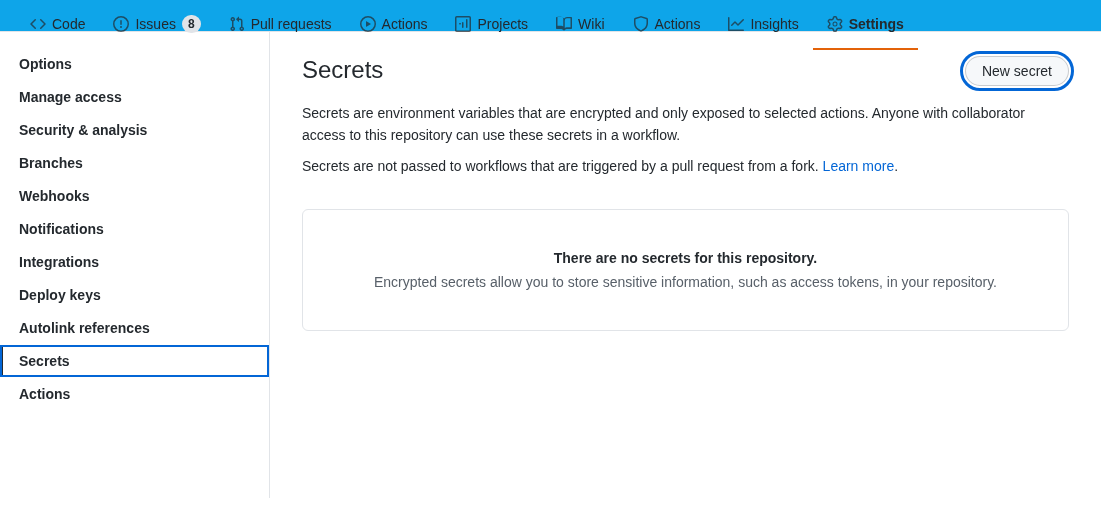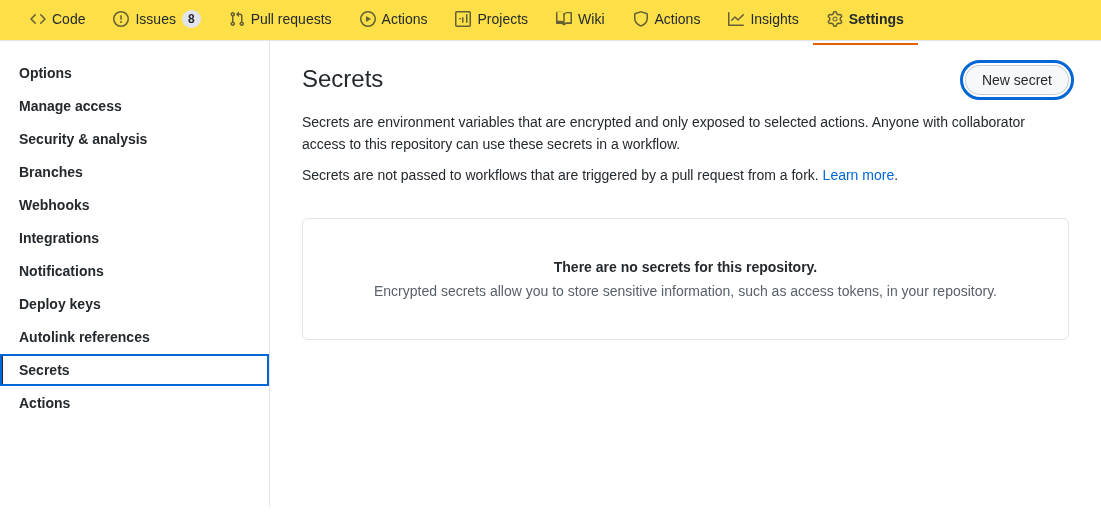--- a/index.html
+++ b/index.html
@@ -6,25 +6,24 @@
     body {
       font-family: -apple-system, BlinkMacSystemFont, "Segoe UI", Helvetica, Arial, sans-serif;
       font-size: 14px;
       color: #24292e;
       background: #fff;
     }
 
     
     .top-nav {
       display: flex;
-      align-items: center;
       border-bottom: 1px solid #e1e4e8;
       padding: 0 16px;
-      height: 41px;
-      background: #fde047;
+      height: 32px;
+      background: #0ea5e9;
     }
     .nav-item {
       display: flex;
       align-items: center;
       gap: 6px;
       padding: 0 14px;
       height: 50px;
       font-size: 14px;
       color: #24292e;
       cursor: pointer;
@@ -229,24 +228,24 @@
     <div class="sidebar-item">
       <span>Security &amp; analysis</span>
     </div>
     <div class="sidebar-item">
       <span>Branches</span>
     </div>
     <div class="sidebar-item">
       <span>Webhooks</span>
     </div>
     <div class="sidebar-item">
+      <span>Notifications</span>
+    </div>
+    <div class="sidebar-item">
       <span>Integrations</span>
-    </div>
-    <div class="sidebar-item">
-      <span>Notifications</span>
     </div>
     <div class="sidebar-item">
       <span>Deploy keys</span>
     </div>
     <div class="sidebar-item">
       <span>Autolink references</span>
     </div>
     <div class="sidebar-item active">
       <span>Secrets</span>
     </div>

